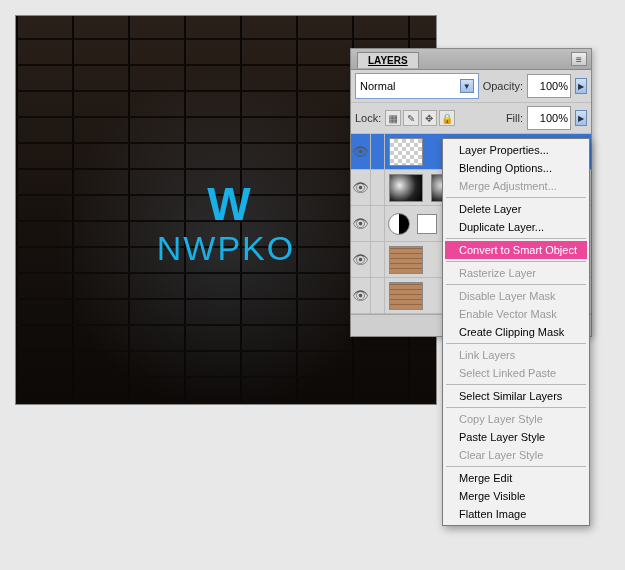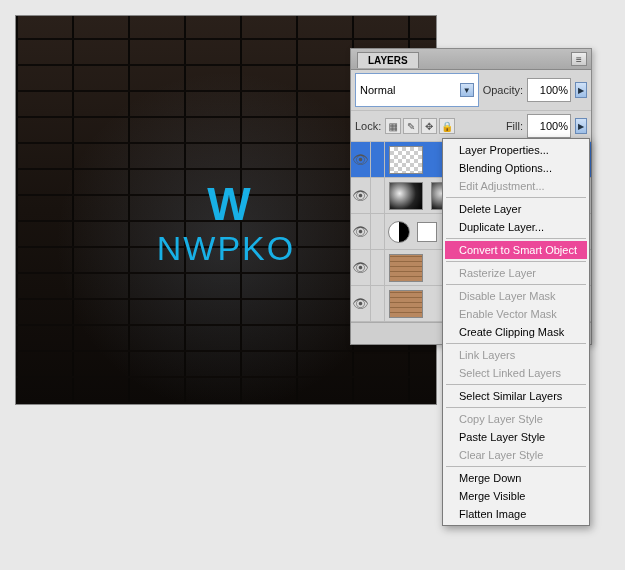--- a/index.html
+++ b/index.html
@@ -64,39 +64,40 @@
   }
   .panel-tab {
     background: #d6d6d6;
     border: 1px solid #888;
     border-bottom: none;
     padding: 2px 10px;
     font-size: 10px;
     font-weight: bold;
     margin-left: 6px;
     margin-top: 1px;
+    text-decoration: underline;
   }
   .panel-menu {
     margin-left: auto;
     width: 16px; height: 14px;
     margin-right: 4px;
     background: linear-gradient(#eee,#ccc);
     border: 1px solid #888;
     display: flex; align-items: center; justify-content: center;
   }
   .panel-menu::before { content: "≡"; font-size: 10px; color:#444; }
   .panel-row {
     display: flex; align-items: center;
     padding: 3px 4px;
     border-bottom: 1px solid #bfbfbf;
     gap: 4px;
   }
   .select {
     background: #fff; border: 1px solid #7a9ecf;
-    height: 34px; display: flex; align-items: center;
+    height: 26px; display: flex; align-items: center;
     padding: 0 4px; font-size: 11px;
   }
   .select .caret {
     margin-left: auto;
     width: 14px; height: 14px;
     background: linear-gradient(#cfe1f7,#9fc0e8);
     border: 1px solid #6a8bb8;
     display: flex; align-items: center; justify-content: center;
     font-size: 8px; color: #234;
   }
@@ -298,38 +299,38 @@
     <div class="footer-icon">
         <i>fx.</i>
       </div>
     <div class="footer-icon">◐</div>
   </div>
 </div>
 
 <div class="context-menu" id="ctx">
     <div class="ctx-item">Layer Properties...</div>
     <div class="ctx-item">Blending Options...</div>
-    <div class="ctx-item disabled">Edit Adjustment...</div>
+    <div class="ctx-item disabled">Merge Adjustment...</div>
     <div class="ctx-sep"></div>
     <div class="ctx-item">Delete Layer</div>
     <div class="ctx-item">Duplicate Layer...</div>
     <div class="ctx-sep"></div>
     <div class="ctx-item highlighted">Convert to Smart Object</div>
     <div class="ctx-sep"></div>
     <div class="ctx-item disabled">Rasterize Layer</div>
     <div class="ctx-sep"></div>
     <div class="ctx-item disabled">Disable Layer Mask</div>
     <div class="ctx-item disabled">Enable Vector Mask</div>
     <div class="ctx-item">Create Clipping Mask</div>
     <div class="ctx-sep"></div>
     <div class="ctx-item disabled">Link Layers</div>
-    <div class="ctx-item disabled">Select Linked Layers</div>
+    <div class="ctx-item disabled">Select Linked Paste</div>
     <div class="ctx-sep"></div>
     <div class="ctx-item">Select Similar Layers</div>
     <div class="ctx-sep"></div>
     <div class="ctx-item disabled">Copy Layer Style</div>
     <div class="ctx-item">Paste Layer Style</div>
     <div class="ctx-item disabled">Clear Layer Style</div>
     <div class="ctx-sep"></div>
-    <div class="ctx-item">Merge Down</div>
+    <div class="ctx-item">Merge Edit</div>
     <div class="ctx-item">Merge Visible</div>
     <div class="ctx-item">Flatten Image</div>
   </div>
 
 </body></html>

